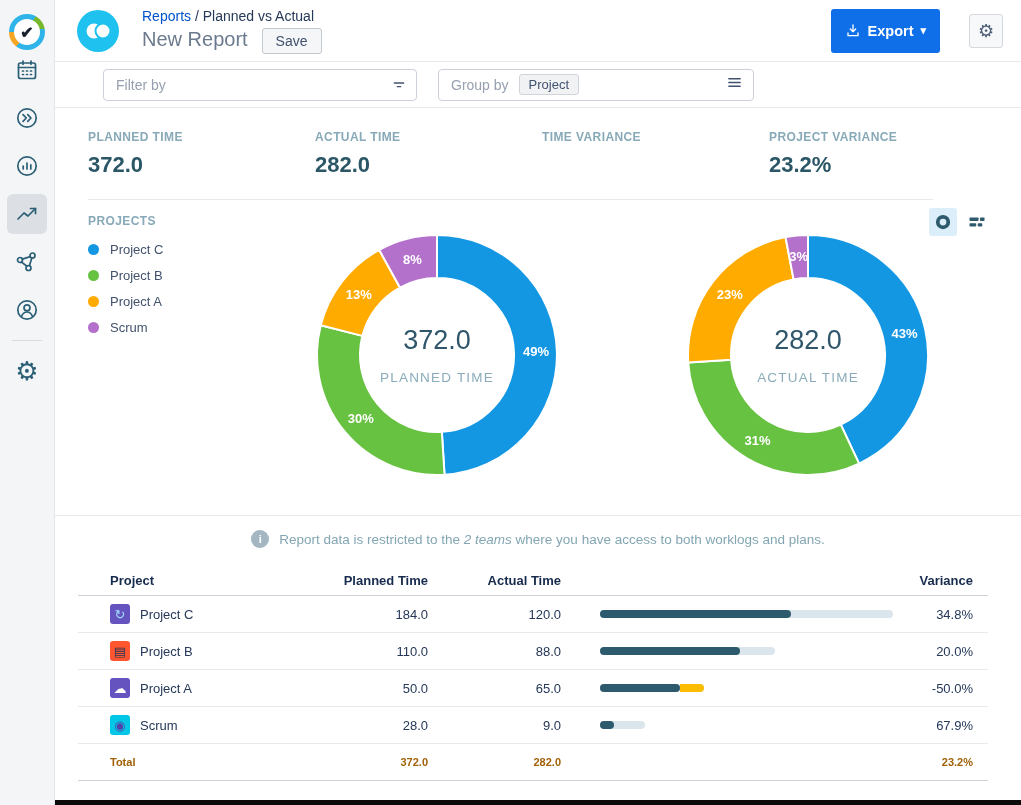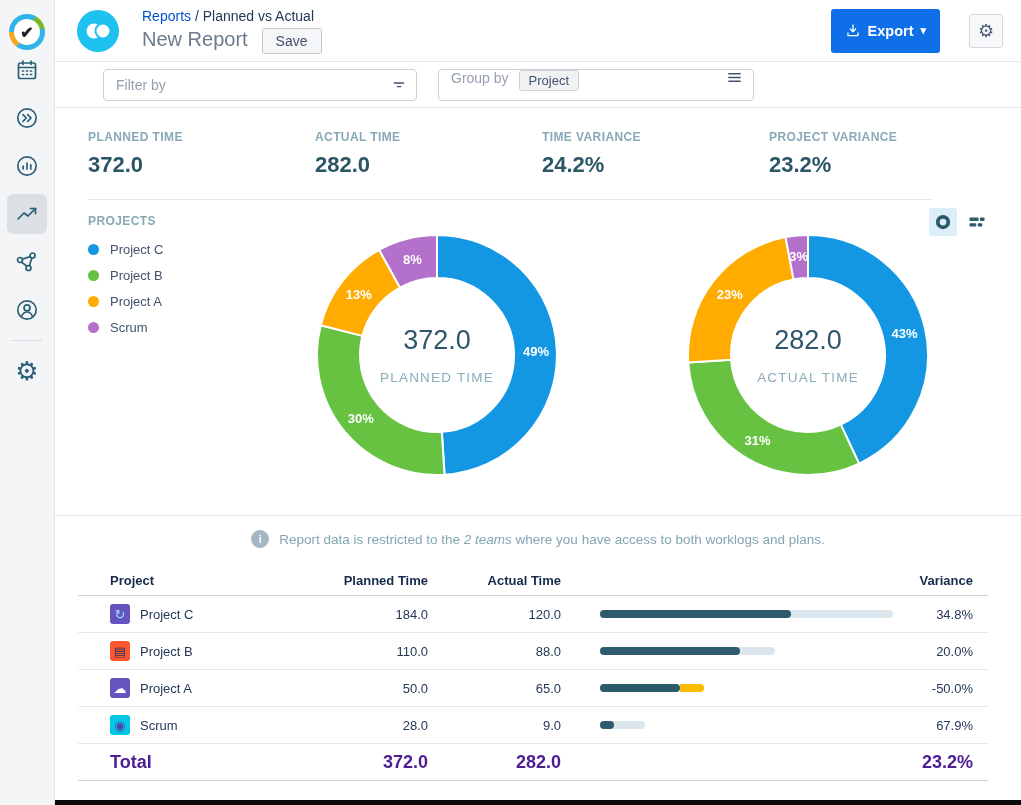--- a/index.html
+++ b/index.html
@@ -39,21 +39,21 @@
   .datenav { display:flex; width:240px; height:32px; border:1px solid #ccd1d9; border-radius:4px; background:#fff; overflow:hidden; }
   .datenav-btn { width:32px; display:flex; align-items:center; justify-content:center; cursor:pointer; background:#fcfcfd; }
   .datenav-btn svg { stroke:#42526e; fill:none; stroke-width:2; stroke-linecap:round; stroke-linejoin:round; }
   .datenav-mid { flex:1; display:flex; align-items:center; justify-content:center; gap:7px; border-left:1px solid #ccd1d9; border-right:1px solid #ccd1d9; font-size:14px; color:#42526e; cursor:pointer; }
   .datenav-mid svg { stroke:#42526e; fill:none; stroke-width:1.6; stroke-linecap:round; }
   .filter-box { position:relative; width:314px; height:32px; margin-left:25px; }
   .filter-box input { width:100%; height:100%; border:1px solid #ccd1d9; border-radius:4px; padding:0 34px 0 12px; font-size:14px; color:#42526e; font-family:inherit; }
   .filter-box input::placeholder { color:#97a0b0; }
   .filter-icon { position:absolute; right:10px; top:8px; }
   .filter-icon svg { stroke:#42526e; stroke-width:2; stroke-linecap:round; }
-  .groupby { width:316px; height:32px; margin-left:21px; border:1px solid #ccd1d9; border-radius:4px; display:flex; align-items:flex-start; padding:0 10px 0 12px; cursor:pointer; }
+  .groupby { width:316px; height:32px; margin-left:21px; border:1px solid #ccd1d9; border-radius:4px; display:flex; align-items:center; padding:0 10px 0 12px; cursor:pointer; }
   .groupby-label { font-size:14px; color:#97a0b0; }
   .chip { margin-left:10px; background:#f1f2f4; border:1px solid #d0d4da; border-radius:3px; padding:2px 9px; font-size:13px; color:#42526e; }
   .hamburger { margin-left:auto; }
   .hamburger svg { stroke:#42526e; stroke-width:2.4; stroke-linecap:round; }
 
   
   .stats-row { display:flex; padding:22px 0 0 33px; height:91px; }
   .stat { width:227px; }
   .stat-label { font-size:12px; letter-spacing:.4px; color:#87a9b8; font-weight:bold; }
   .stat-value { font-size:22px; font-weight:bold; color:#2a5666; margin-top:8px; }
@@ -77,21 +77,21 @@
   .info-row { height:46px; display:flex; align-items:center; justify-content:center; gap:10px; }
   .info-icon { width:18px; height:18px; border-radius:50%; background:#a3b6c2; color:#fff; font-size:11px; font-weight:bold; display:flex; align-items:center; justify-content:center; flex-shrink:0; }
   .info-text { font-size:13.5px; color:#83a6b3; }
   .info-text em { font-style:italic; }
 
   
   .table { margin:4px 33px 0 23px; }
   .t-grid { display:grid; grid-template-columns:215px 135px 133px 332px 1fr; align-items:center; }
   .t-head { height:30px; border-bottom:1px solid #ccd2d8; font-weight:bold; font-size:13px; color:#172b4d; }
   .t-row { height:37px; border-bottom:1px solid #e7e9ec; font-size:13px; color:#253858; }
-  .t-total { height:37px; border-bottom:1px solid #ccd2d8; font-weight:bold; font-size:18px; color:#4c1d95; }
+  .t-total { height:37px; border-bottom:1px solid #ccd2d8; font-weight:bold; font-size:11px; color:#a16207; }
   .c-project { padding-left:32px; display:flex; align-items:center; gap:10px; }
   .c-num { text-align:right; }
   .c-var { text-align:right; padding-right:15px; }
   .avatar { width:20px; height:20px; border-radius:3px; display:flex; align-items:center; justify-content:center; flex-shrink:0; }
   .avatar i { font-style:normal; font-size:13px; line-height:1; }
   .c-bar { padding-left:39px; }
   .bar { position:relative; height:8px; }
   .bar-track { height:8px; background:#dbe5ec; border-radius:4px; }
   .bar-fill { height:8px; background:#2e5a6d; border-radius:4px; }
   .bar-over { position:absolute; top:0; height:8px; background:#fcbc02; border-radius:0 4px 4px 0; }
@@ -223,21 +223,20 @@
       <div class="stat">
         <div class="stat-label">PLANNED TIME</div>
         <div class="stat-value">372.0</div>
       </div>
       <div class="stat">
         <div class="stat-label">ACTUAL TIME</div>
         <div class="stat-value">282.0</div>
       </div>
       <div class="stat">
         <div class="stat-label">TIME VARIANCE</div>
-        <div class="stat-value">24.2%</div>
       </div>
       <div class="stat">
         <div class="stat-label">PROJECT VARIANCE</div>
         <div class="stat-value">23.2%</div>
       </div>
     </div>
     <div class="stats-divider"></div>
 
     <div class="charts">
       <div class="projects-title">PROJECTS</div>

